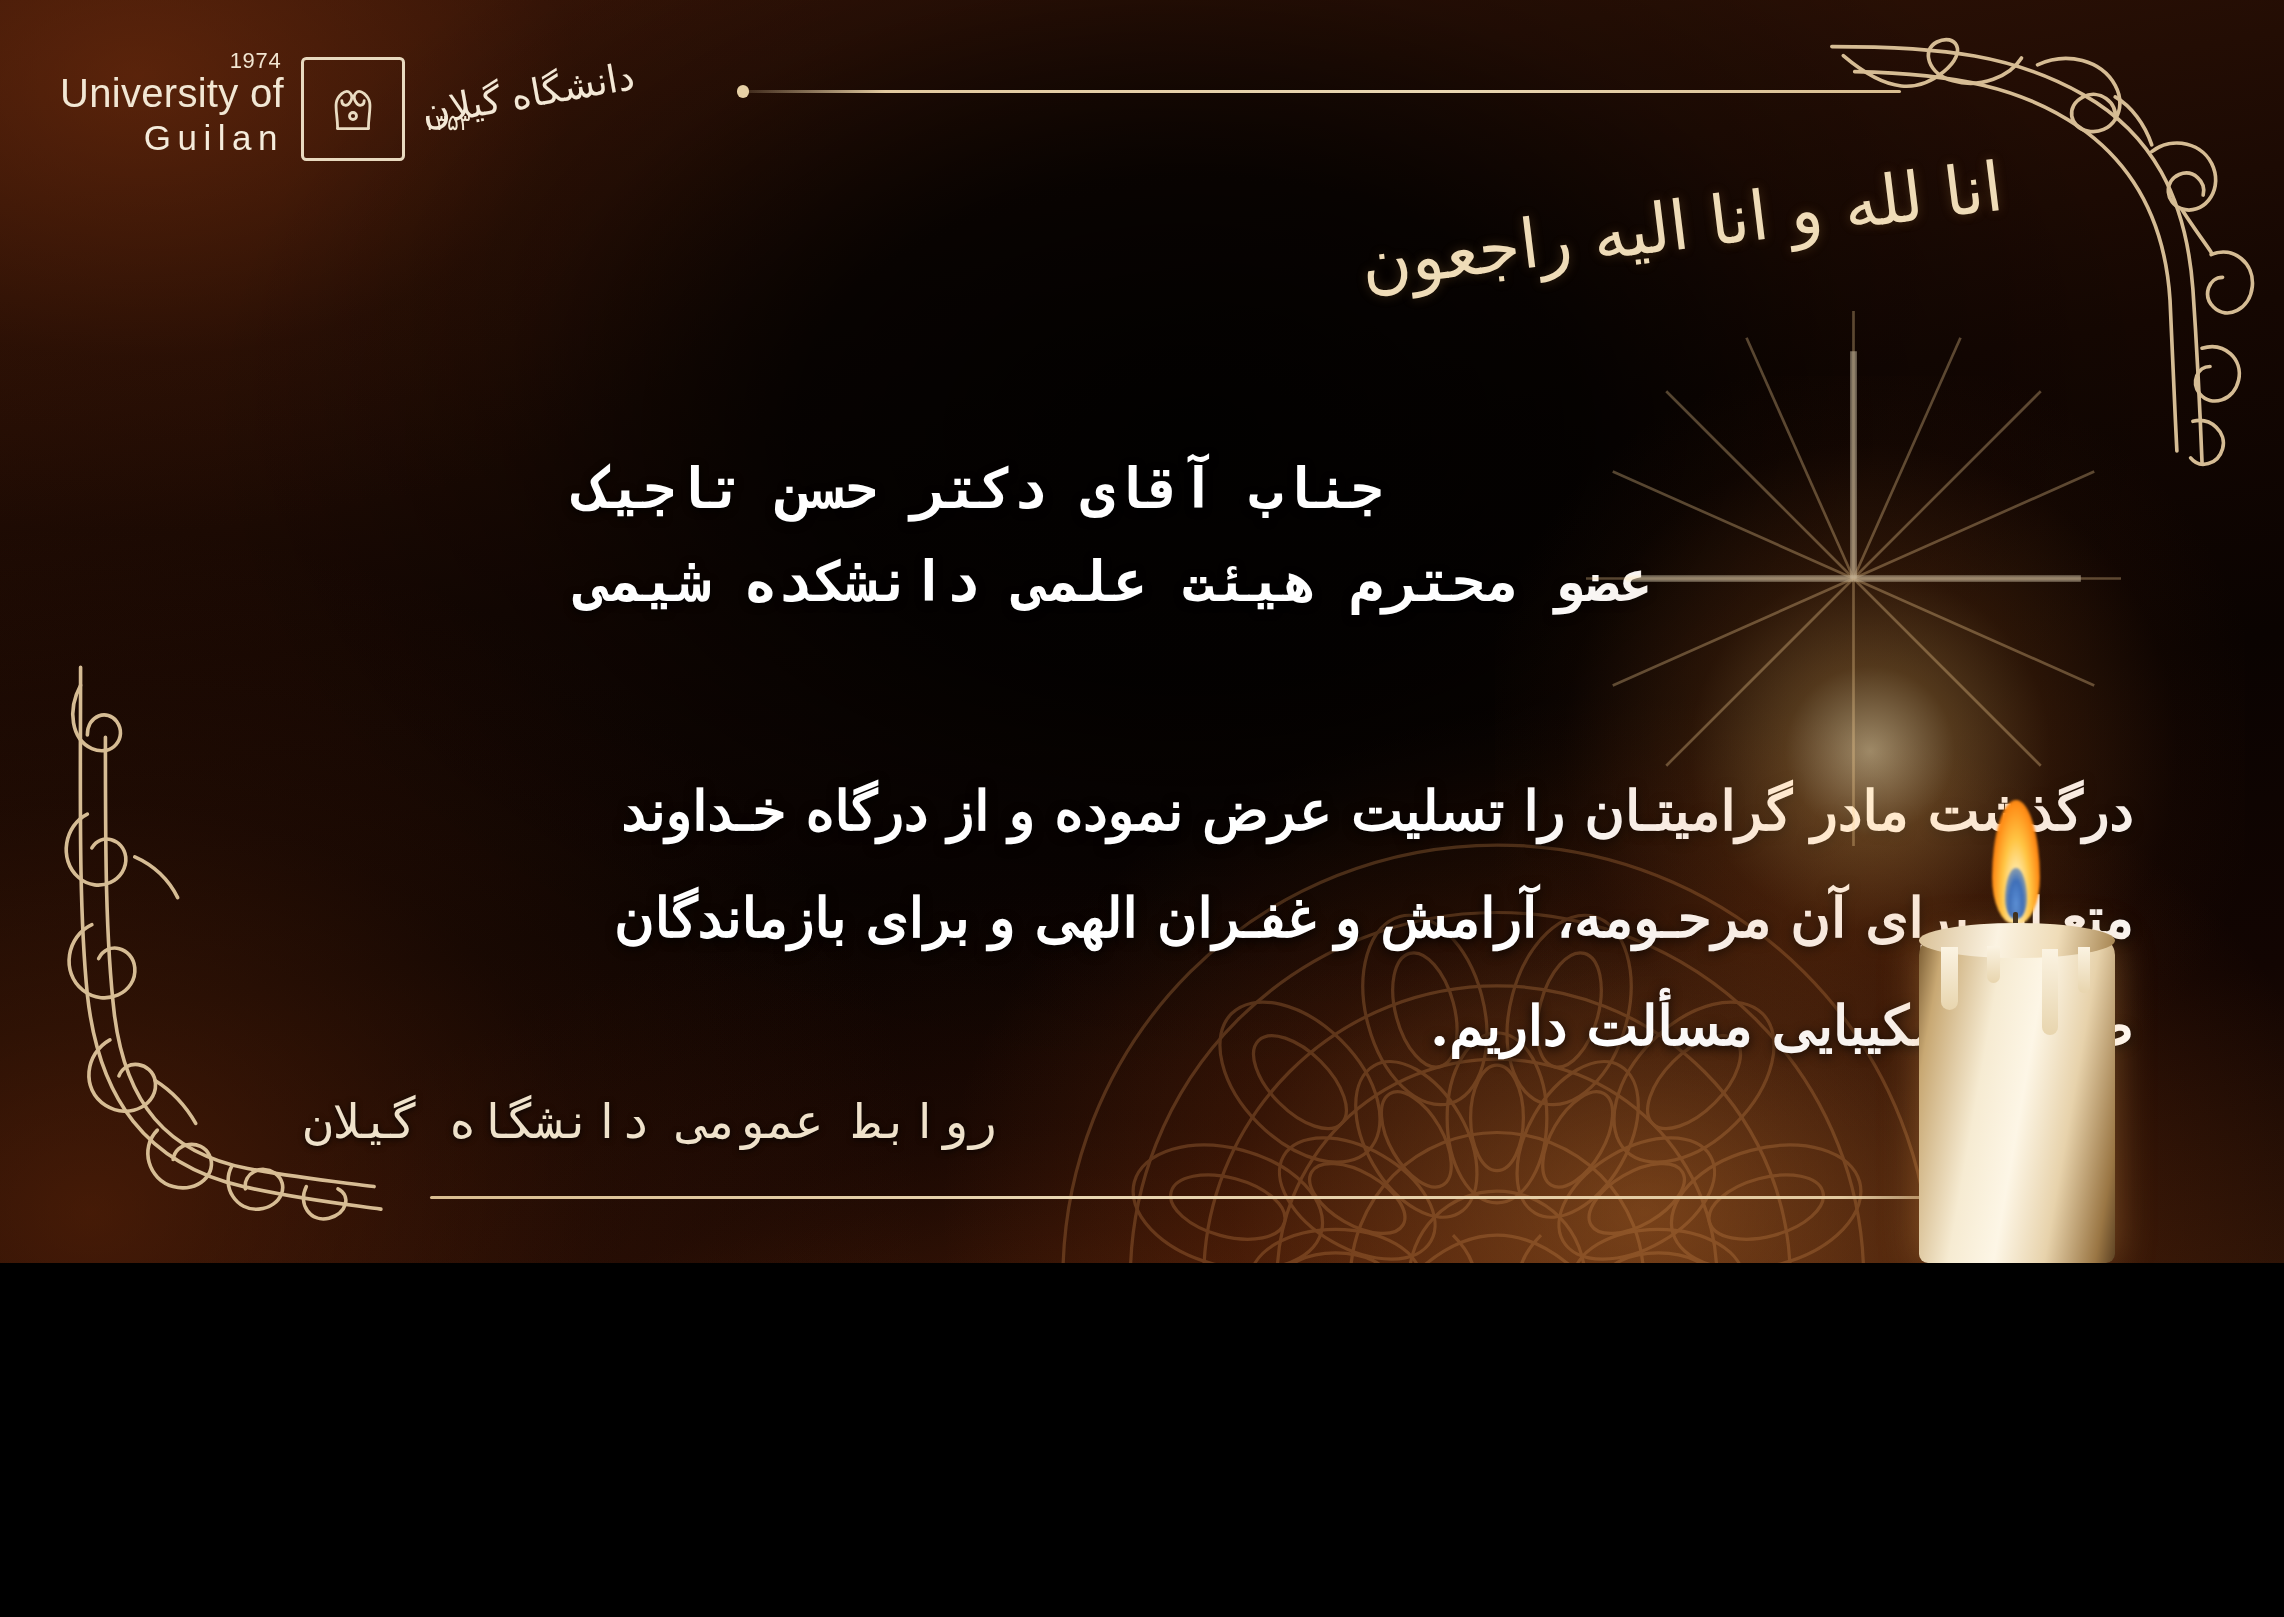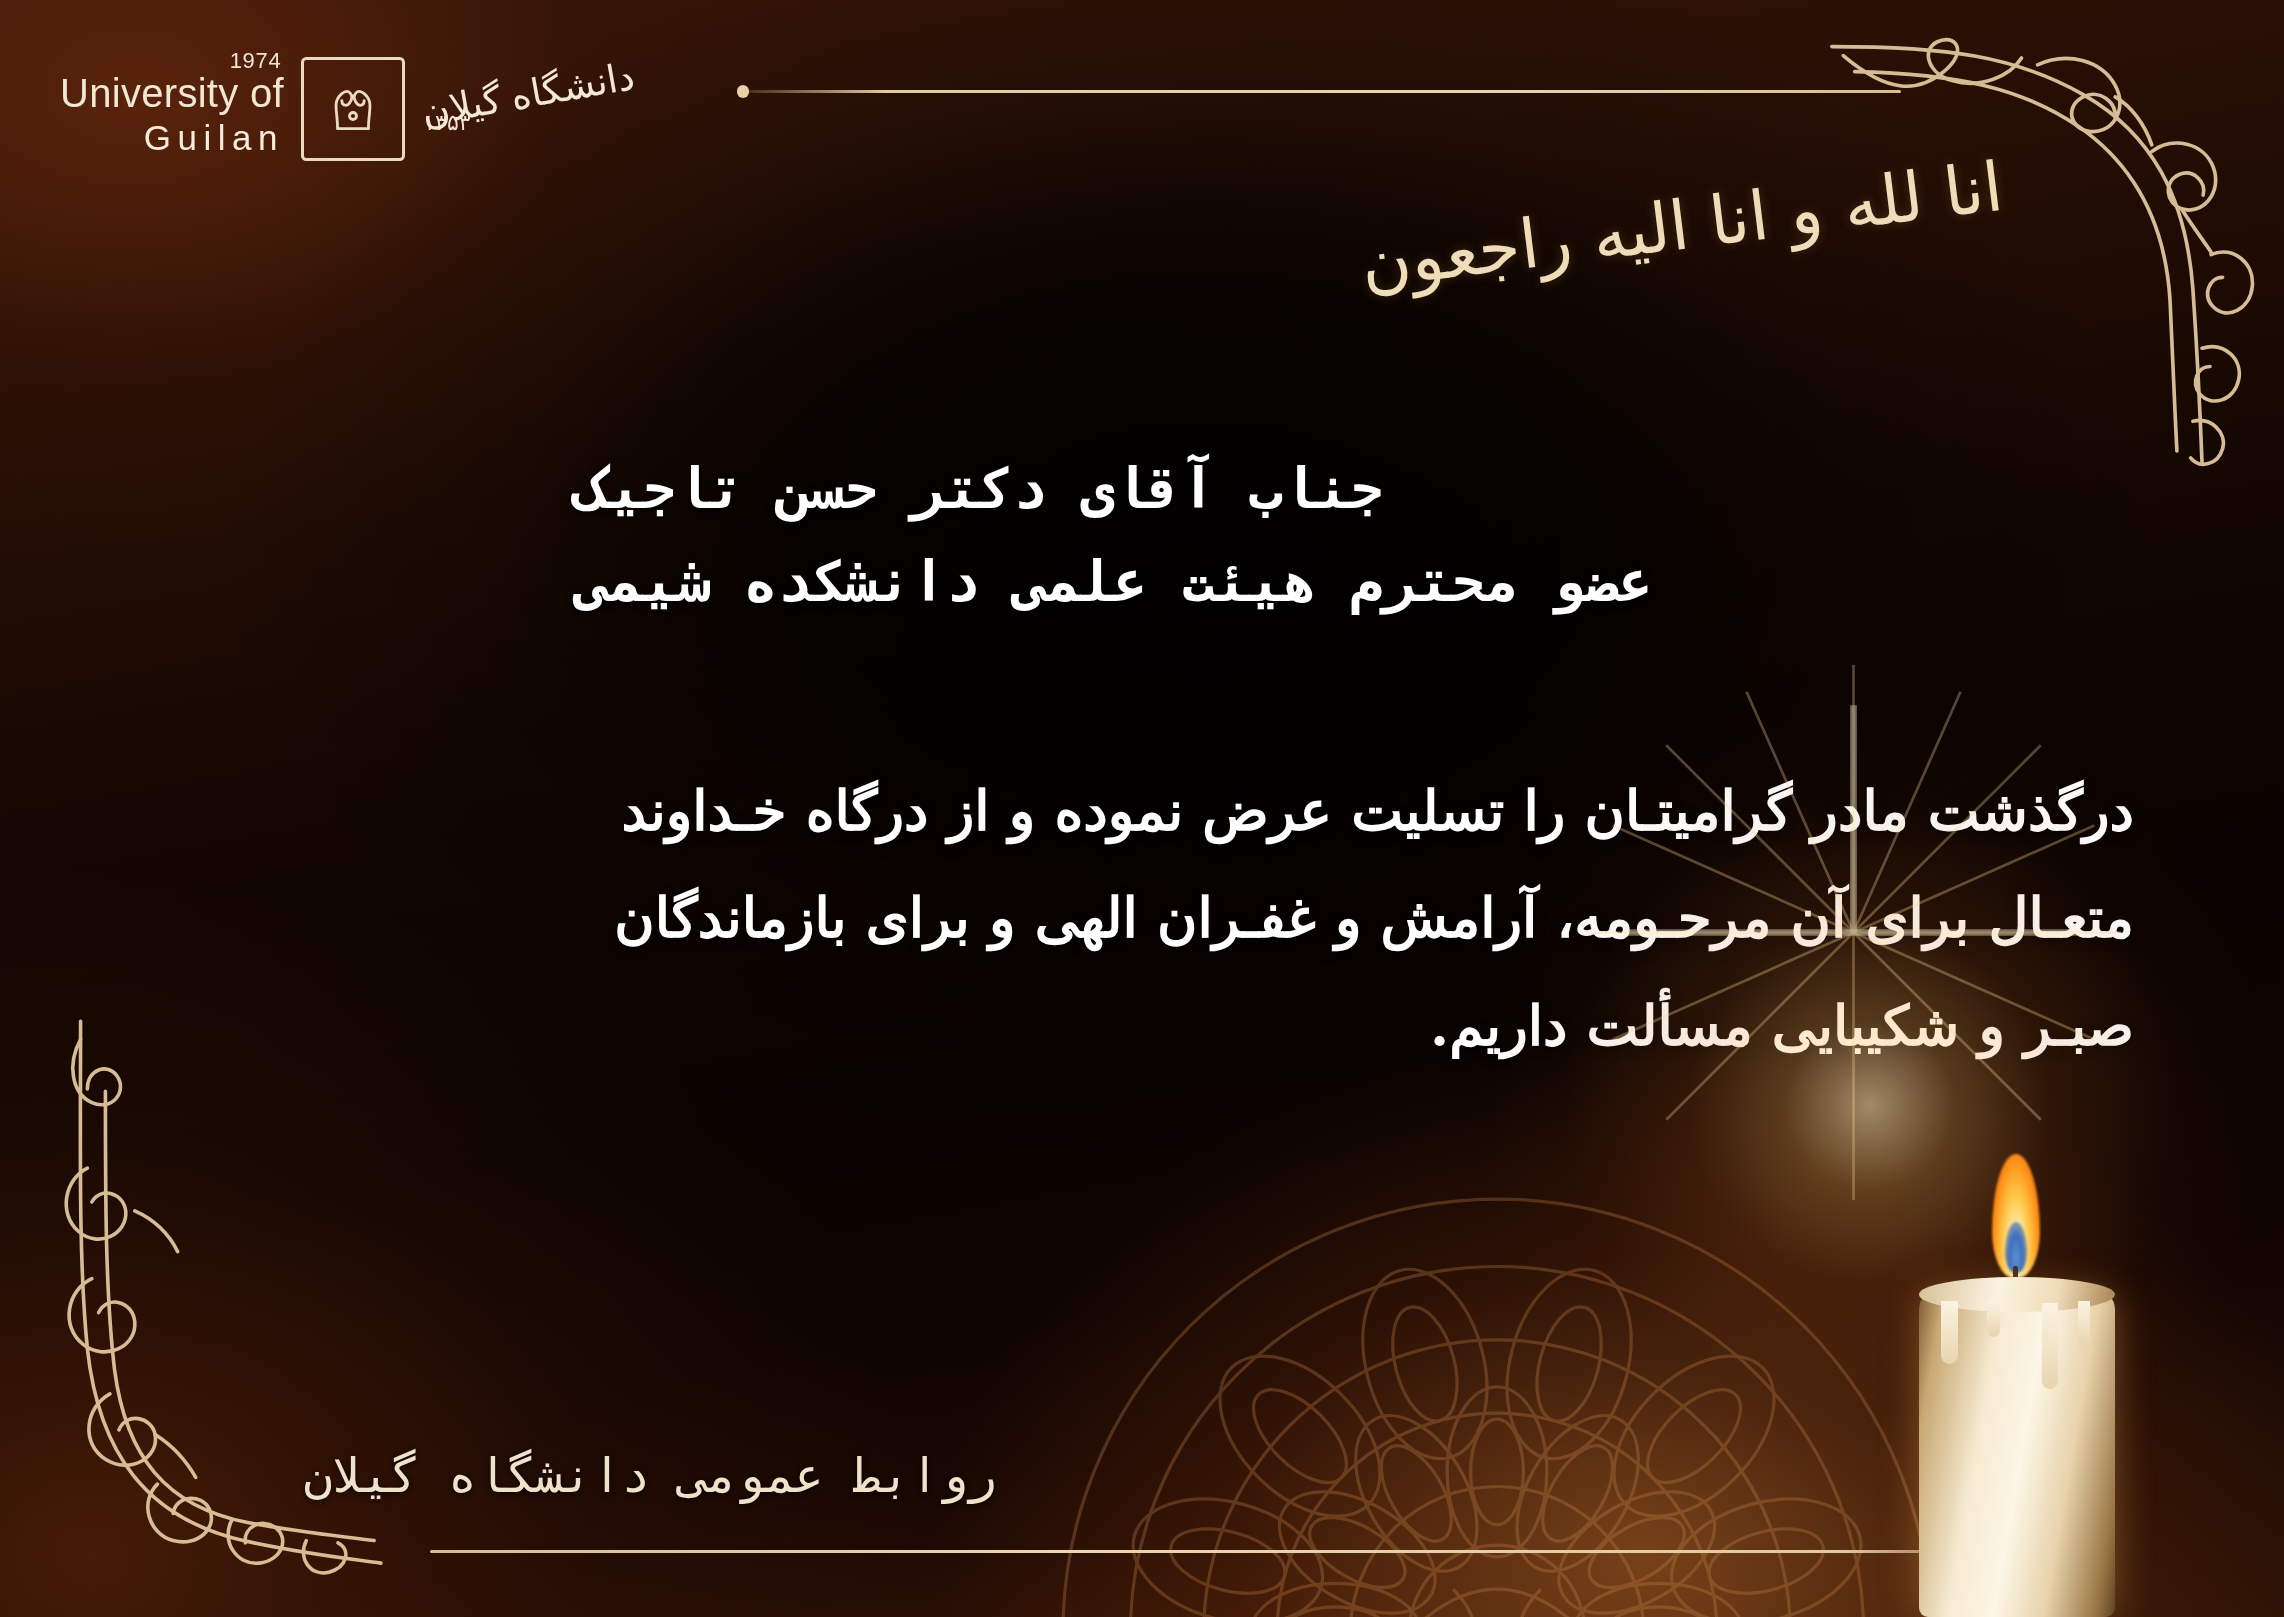--- a/index.html
+++ b/index.html
@@ -10,21 +10,21 @@
   body {
     width: 2284px;
     height: 1617px;
     overflow: hidden;
     font-family: "Liberation Sans", sans-serif;
   }
 
   .card {
     position: relative;
     width: 2284px;
-    height: 1617px;
+    height: 1263px;
     overflow: hidden;
     background:
       radial-gradient(ellipse 978px 717px at 72% 96%, rgba(255,150,60,0.38) 0%, rgba(190,80,20,0.16) 42%, rgba(0,0,0,0) 72%),
       radial-gradient(ellipse 1109px 913px at 4% 96%, rgba(150,60,15,0.40) 0%, rgba(90,35,10,0.18) 45%, rgba(0,0,0,0) 75%),
       radial-gradient(ellipse 1304px 783px at 50% 120%, rgba(120,45,10,0.55) 0%, rgba(60,22,6,0.25) 50%, rgba(0,0,0,0) 80%),
       radial-gradient(ellipse 913px 587px at 6% 6%, rgba(120,48,14,0.55) 0%, rgba(60,22,6,0.22) 48%, rgba(0,0,0,0) 78%),
       linear-gradient(170deg, #3a1608 0%, #2a1005 18%, #150702 42%, #0a0301 62%, #120502 82%, #2a1206 100%);
   }
 
   

